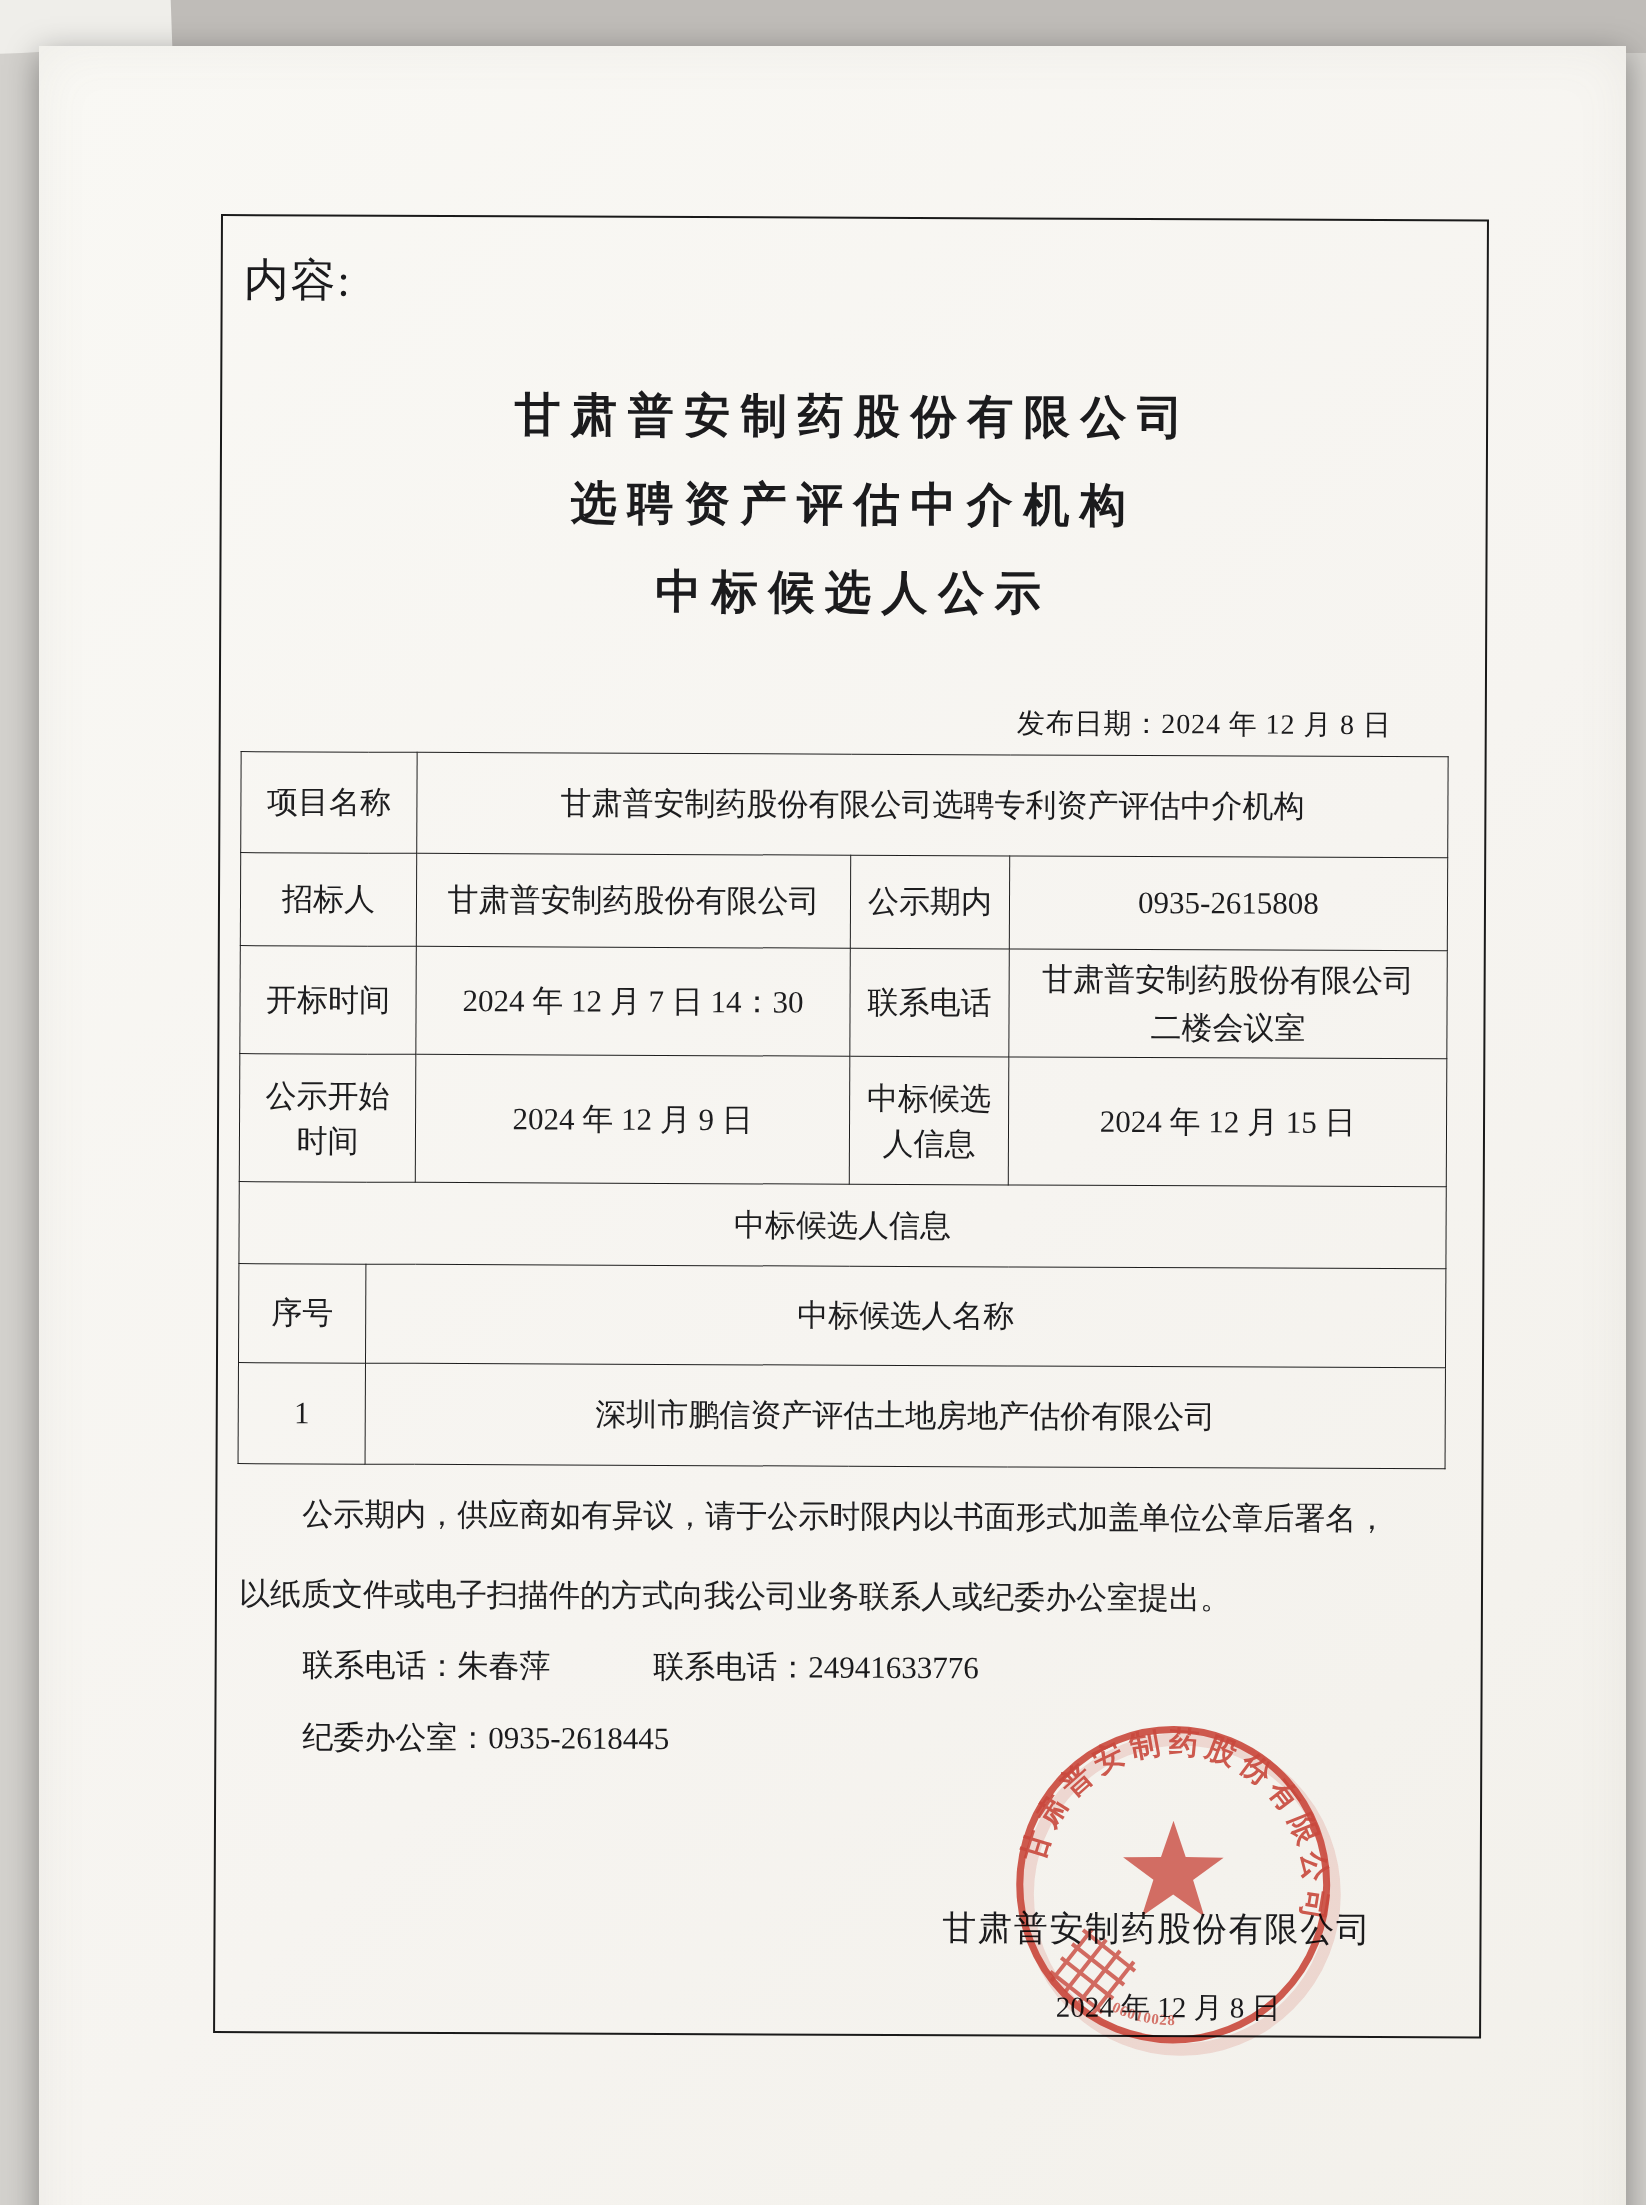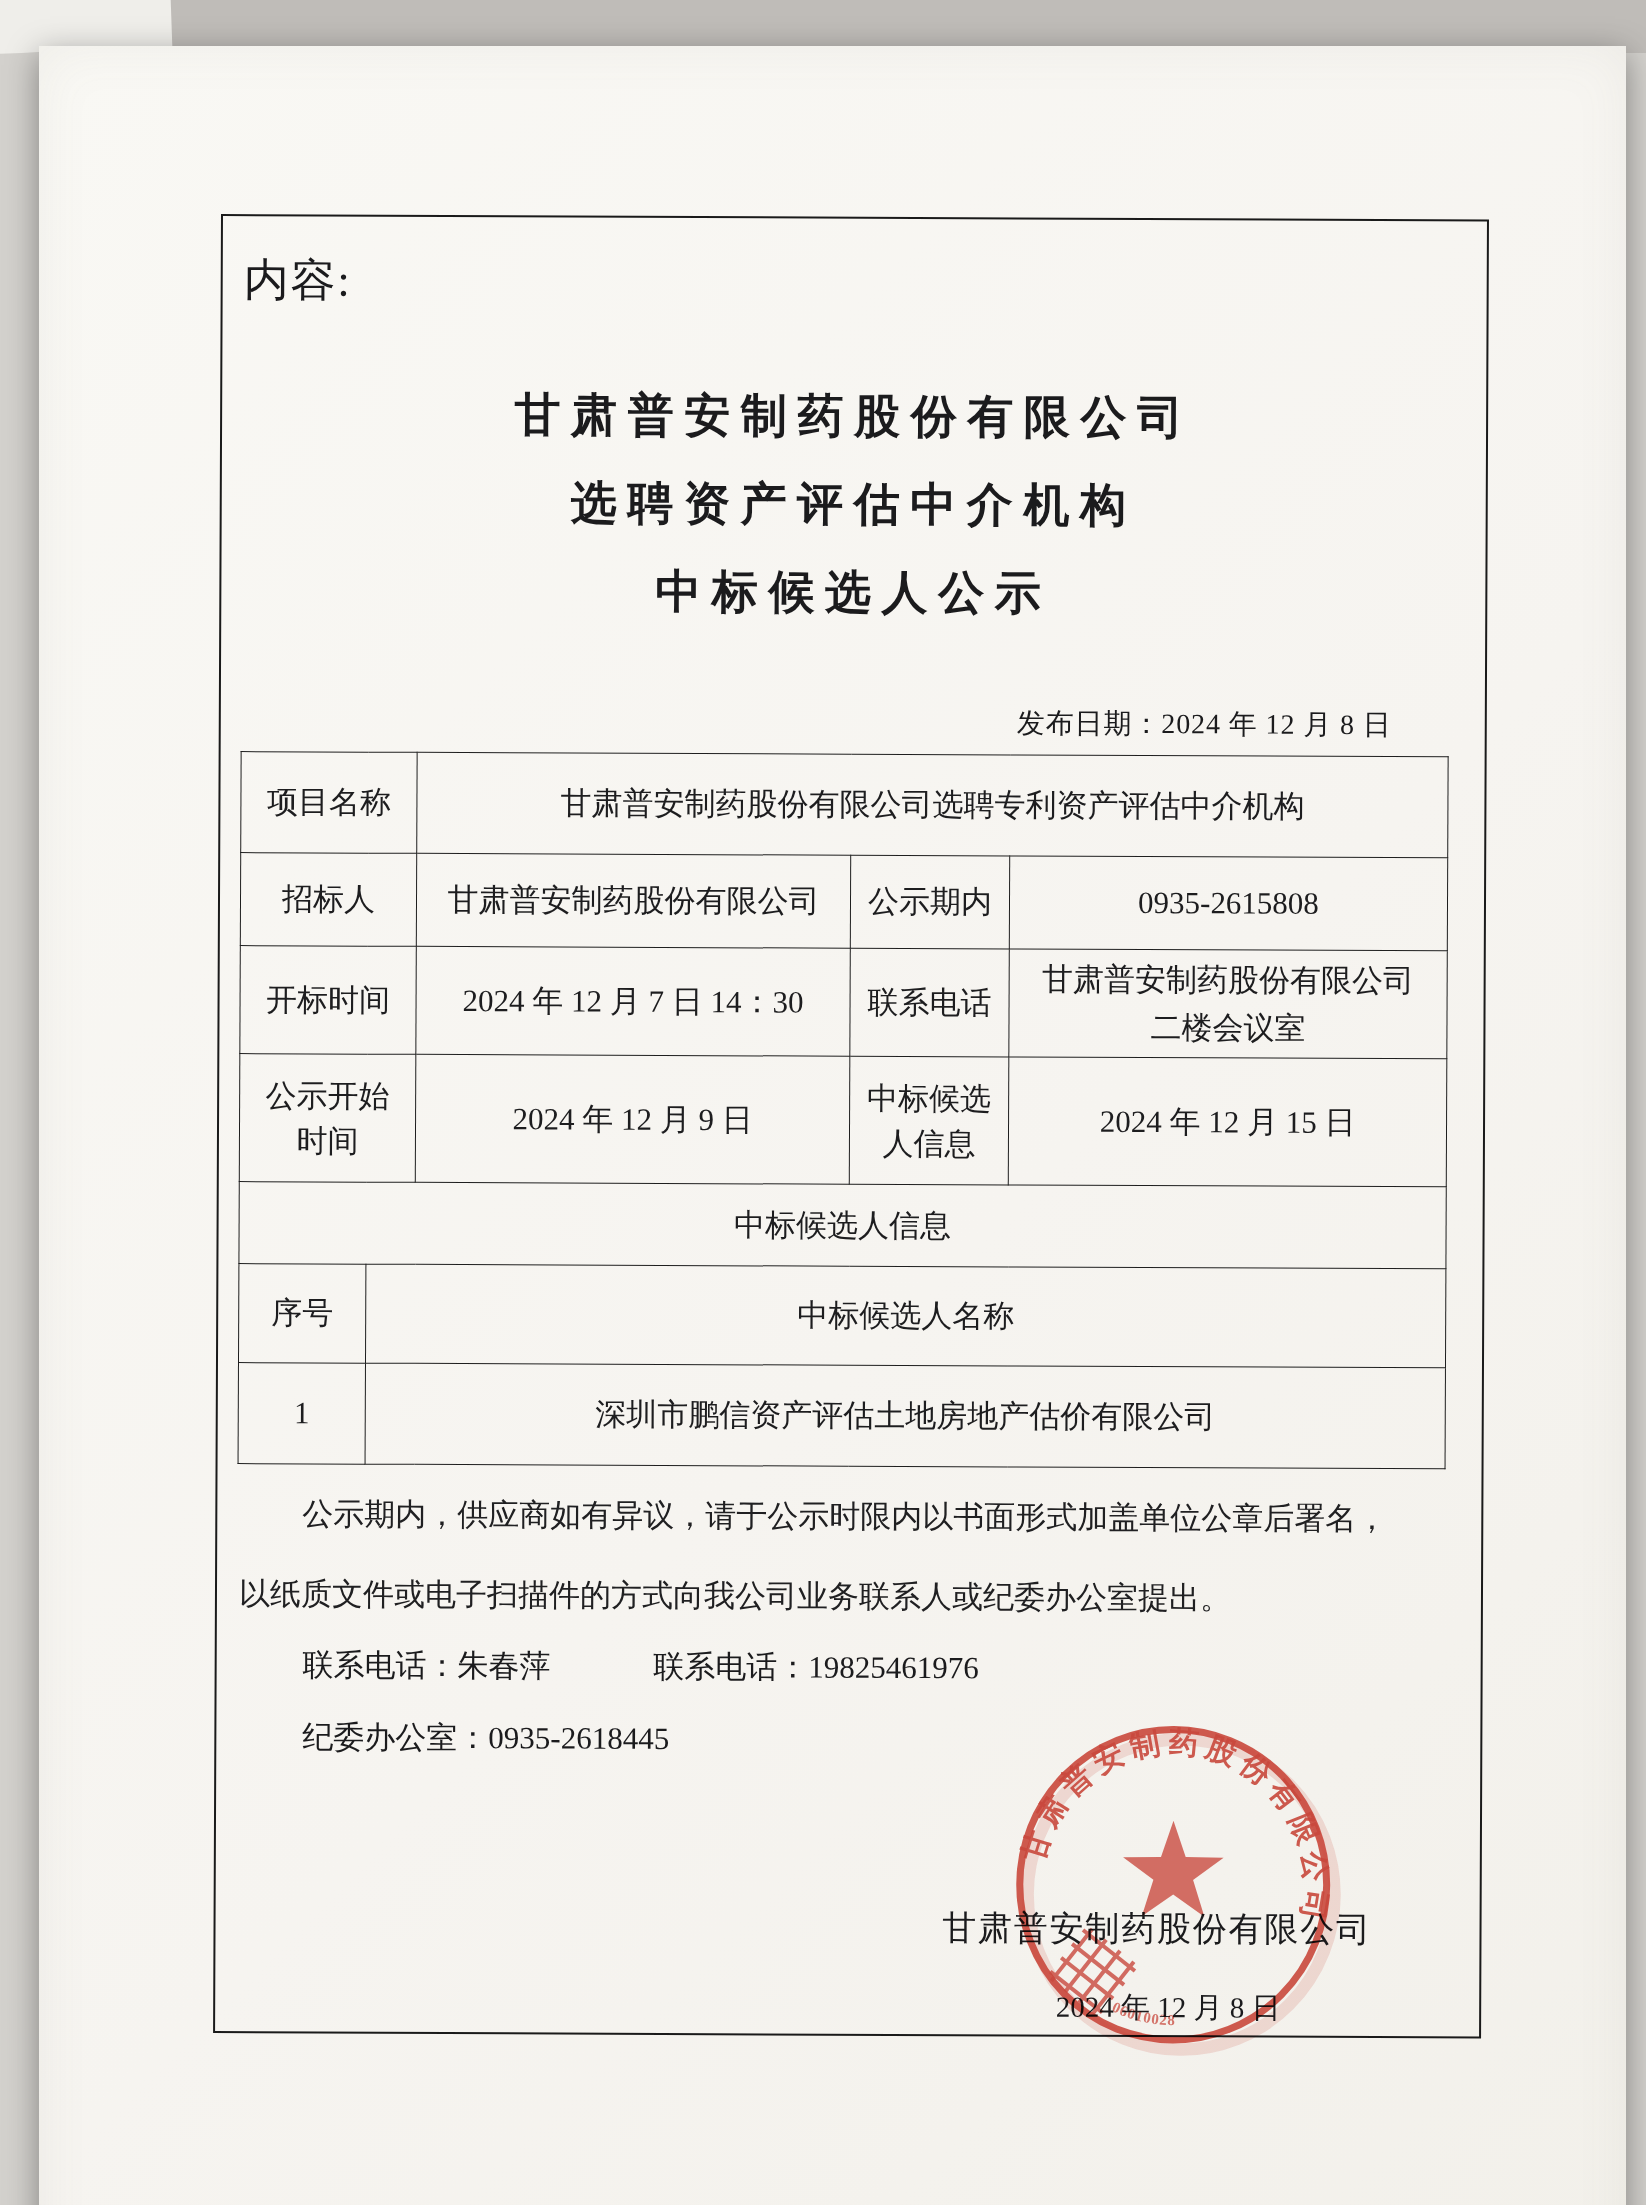--- a/index.html
+++ b/index.html
@@ -115,21 +115,21 @@
     </tbody>
       </table>
 
     <div class="notice">
       <div class="ind">公示期内，供应商如有异议，请于公示时限内以书面形式加盖单位公章后署名，</div>
       <div>以纸质文件或电子扫描件的方式向我公司业务联系人或纪委办公室提出。</div>
     </div>
 
     <div class="contact-line contact-1">
       <span>联系电话：</span><span>朱春萍</span>
-      <span class="contact-gap">联系电话：</span><span>19825461976</span>
+      <span class="contact-gap">联系电话：</span><span>24941633776</span>
     </div>
     <div class="contact-line contact-2">
       <span>纪委办公室：</span><span>0935-2618445</span>
     </div>
 
     <div class="signature">甘肃普安制药股份有限公司</div>
     <div class="sign-date">2024 年 12 月 8 日</div>
 
     <svg class="seal-svg" viewBox="-400 -430 800 880">
       <defs>

